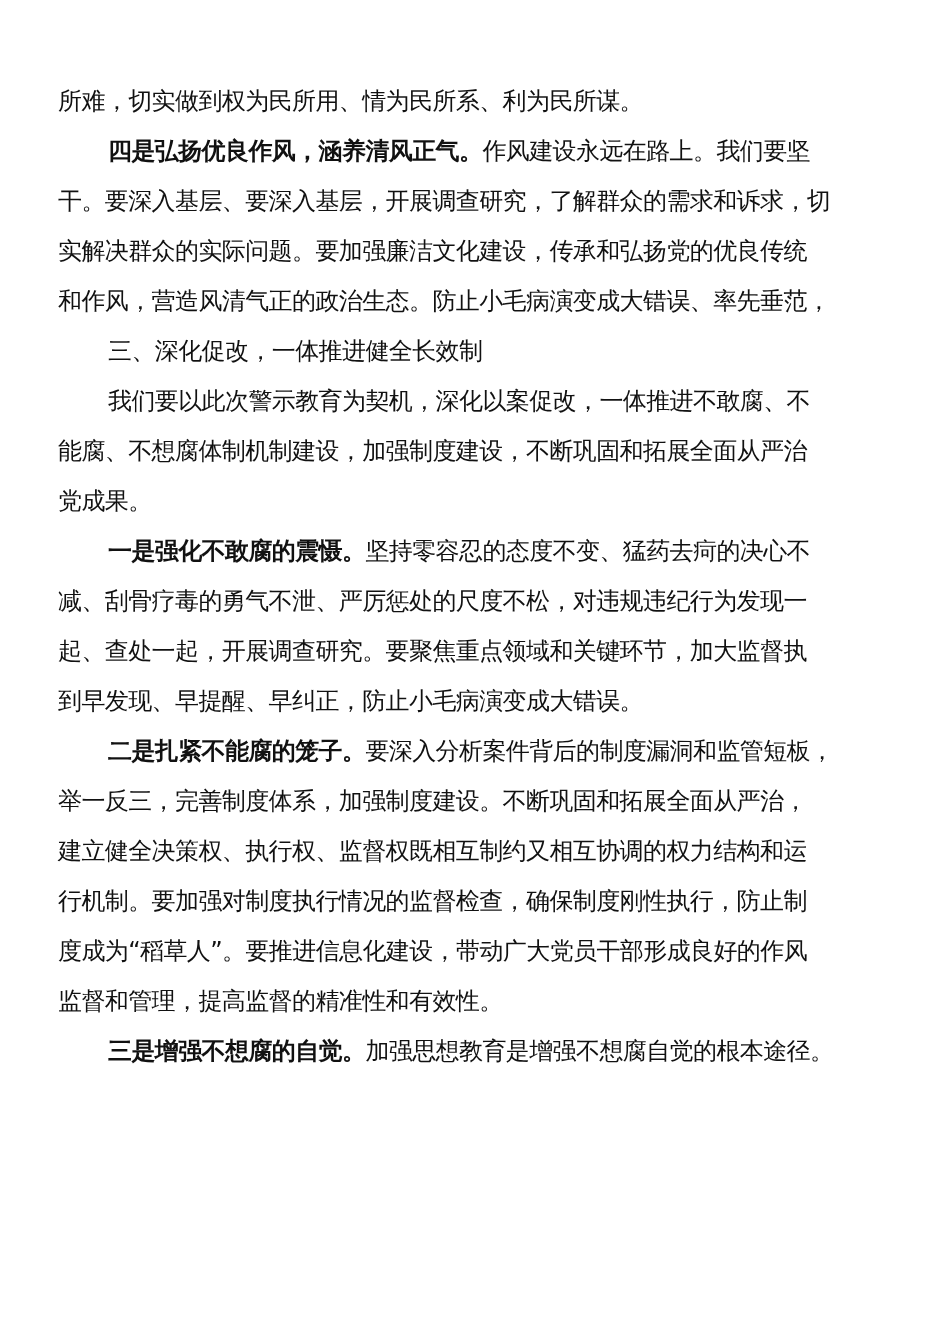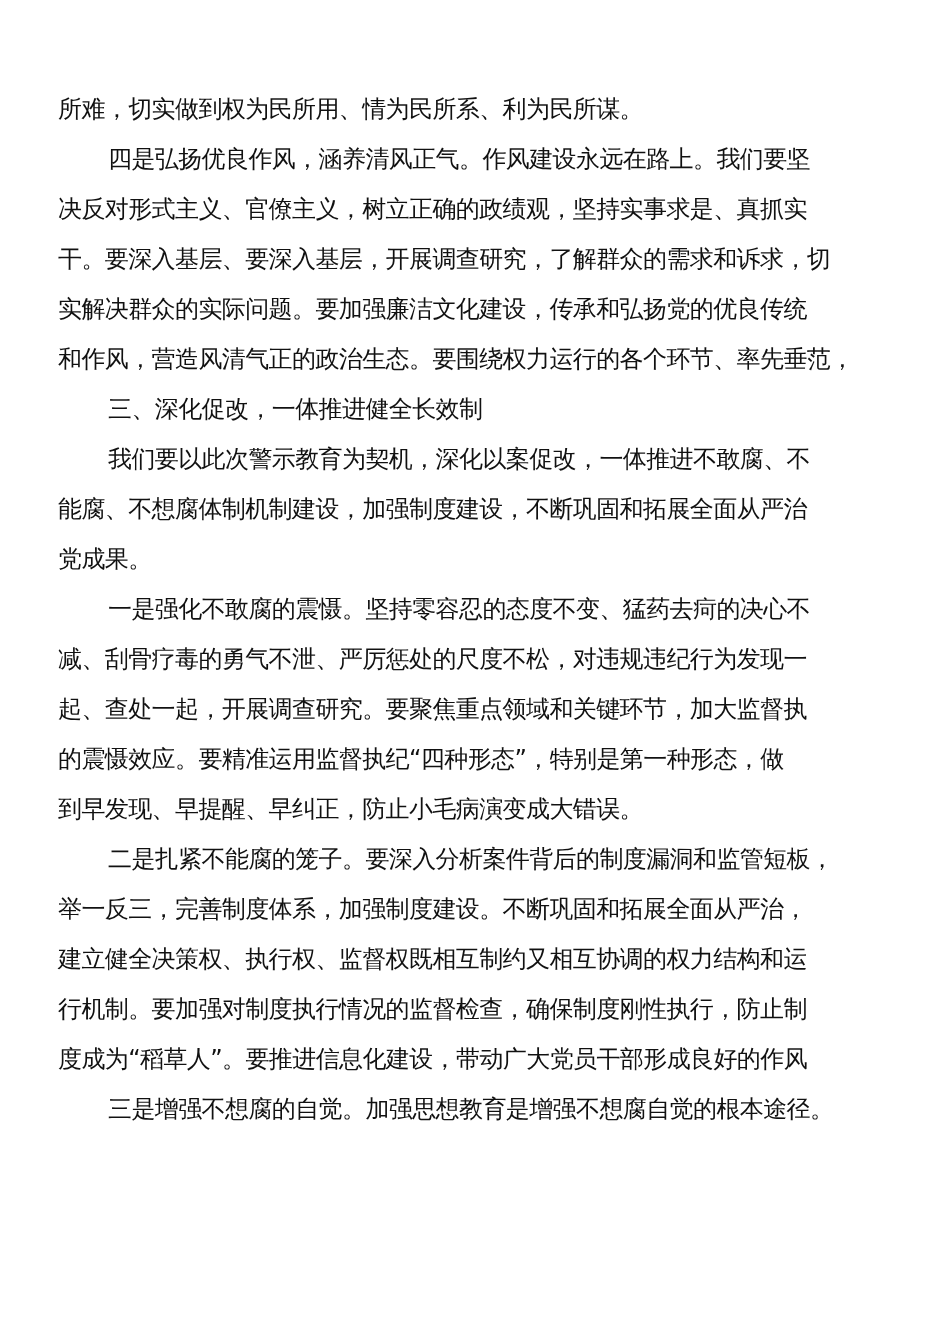--- a/index.html
+++ b/index.html
@@ -1,40 +1,39 @@
 <!DOCTYPE html>
 <html><head>
 <meta charset="utf-8">
 <style>
   html, body { margin: 0; padding: 0; background: #ffffff; }
   body { width: 950px; height: 1344px; overflow: hidden; position: relative;
          font-family: "DejaVu Sans", "Liberation Sans", sans-serif; color: #111; }
-  .page { position: absolute; left: 58px; top: 84px; width: 840px; }
+  .page { position: absolute; left: 58px; top: 76px; width: 840px; }
   .line { height: 50px; line-height: 50px; font-size: 24px; white-space: nowrap; letter-spacing: -0.6px; }
   .indent { padding-left: 50px; }
-  .bold { font-weight: normal; }
+  .bold { font-weight: bold; }
 </style>
 </head>
 <body>
 
 <div class="page">
   <div class="line"><span>所难，切实做到权为民所用、情为民所系、利为民所谋。</span></div>
   <div class="line indent"><span class="bold">四是弘扬优良作风，涵养清风正气。</span><span>作风建设永远在路上。我们要坚</span></div>
-  <div class="line"><span>决反对形式主义、官僚主义，树立正确的政绩观，坚持实事求是、真抓实</span></div>
   <div class="line"><span>干。要深入基层、要深入基层，开展调查研究，了解群众的需求和诉求，切</span></div>
   <div class="line"><span>实解决群众的实际问题。要加强廉洁文化建设，传承和弘扬党的优良传统</span></div>
-  <div class="line"><span>和作风，营造风清气正的政治生态。要围绕权力运行的各个环节、率先垂范，</span></div>
+  <div class="line"><span>和作风，营造风清气正的政治生态。防止小毛病演变成大错误、率先垂范，</span></div>
   <div class="line indent"><span>三、深化促改，一体推进健全长效制</span></div>
   <div class="line indent"><span>我们要以此次警示教育为契机，深化以案促改，一体推进不敢腐、不</span></div>
   <div class="line"><span>能腐、不想腐体制机制建设，加强制度建设，不断巩固和拓展全面从严治</span></div>
   <div class="line"><span>党成果。</span></div>
   <div class="line indent"><span class="bold">一是强化不敢腐的震慑。</span><span>坚持零容忍的态度不变、猛药去疴的决心不</span></div>
   <div class="line"><span>减、刮骨疗毒的勇气不泄、严厉惩处的尺度不松，对违规违纪行为发现一</span></div>
   <div class="line"><span>起、查处一起，开展调查研究。要聚焦重点领域和关键环节，加大监督执</span></div>
-  <div class="line"><span>的震慑效应。要精准运用监督执纪“四种形态”，特别是第一种形态，做</span></div>
   <div class="line"><span>到早发现、早提醒、早纠正，防止小毛病演变成大错误。</span></div>
   <div class="line indent"><span class="bold">二是扎紧不能腐的笼子。</span><span>要深入分析案件背后的制度漏洞和监管短板，</span></div>
   <div class="line"><span>举一反三，完善制度体系，加强制度建设。不断巩固和拓展全面从严治，</span></div>
   <div class="line"><span>建立健全决策权、执行权、监督权既相互制约又相互协调的权力结构和运</span></div>
   <div class="line"><span>行机制。要加强对制度执行情况的监督检查，确保制度刚性执行，防止制</span></div>
   <div class="line"><span>度成为“稻草人”。要推进信息化建设，带动广大党员干部形成良好的作风</span></div>
+  <div class="line"><span>监督和管理，提高监督的精准性和有效性。</span></div>
   <div class="line indent"><span class="bold">三是增强不想腐的自觉。</span><span>加强思想教育是增强不想腐自觉的根本途径。</span></div>
 </div>
 
 </body></html>

